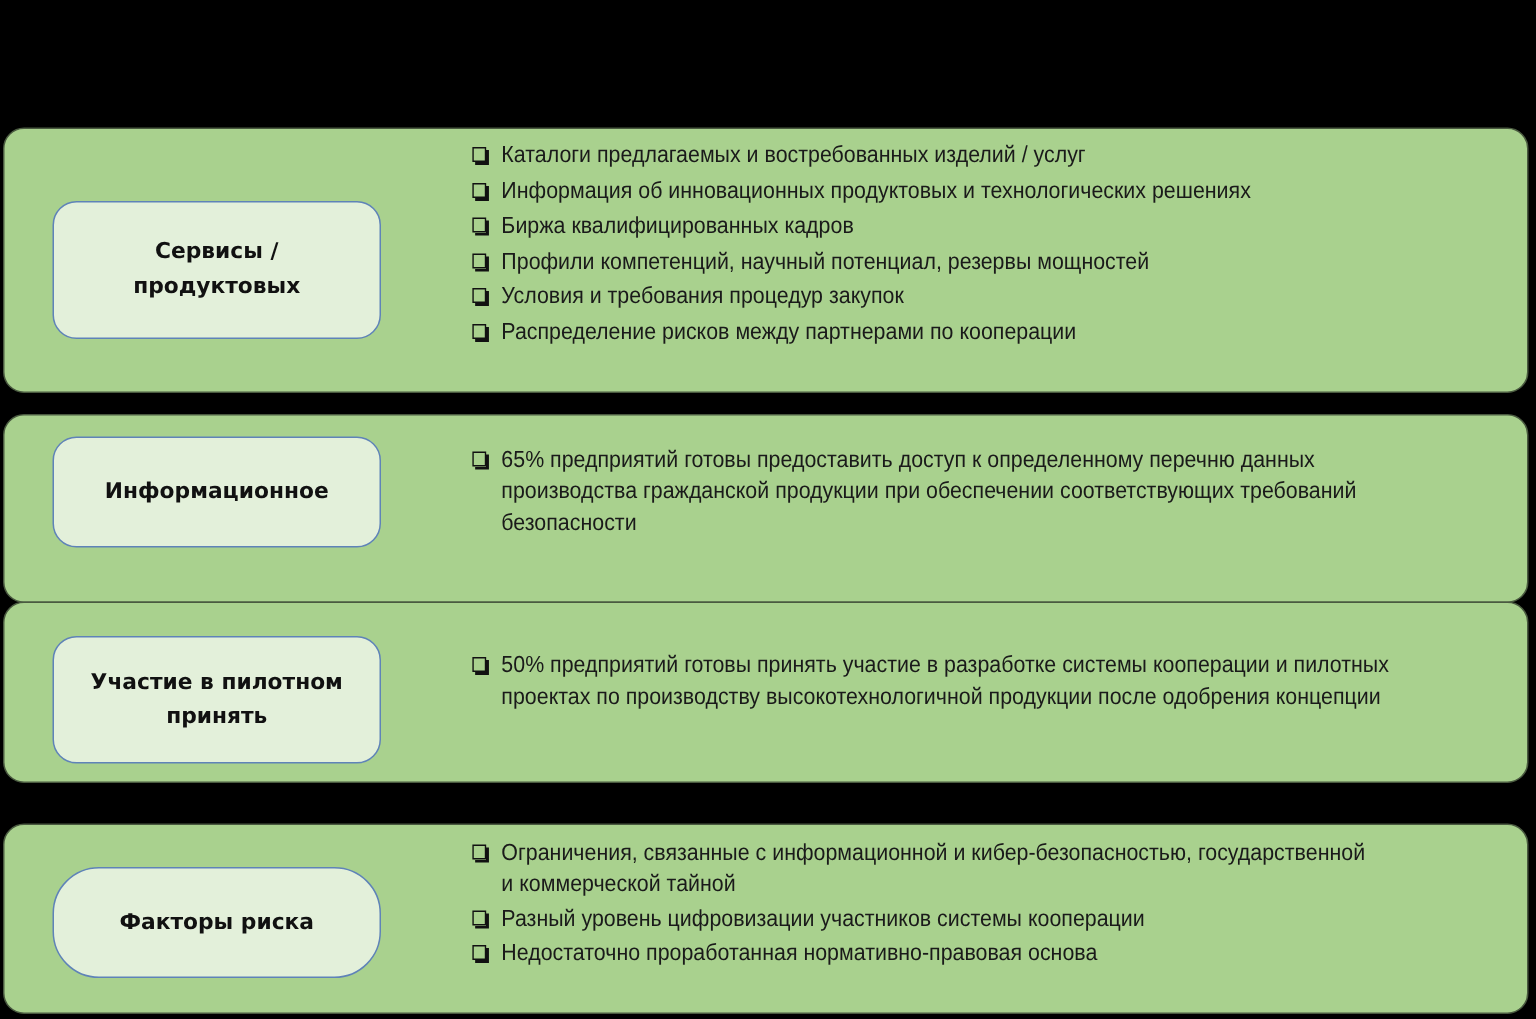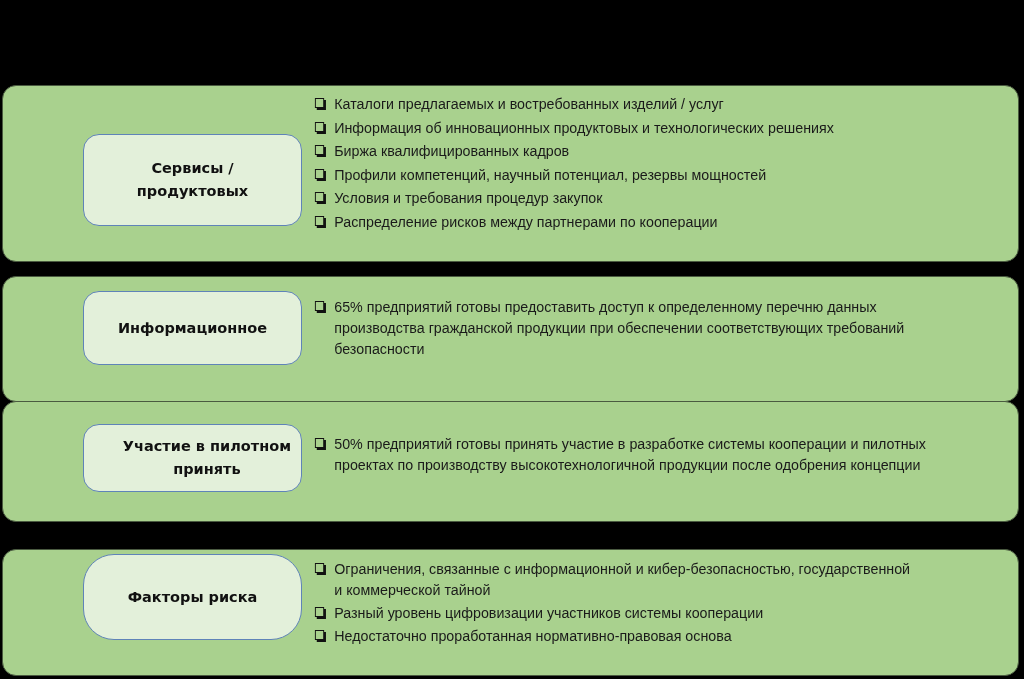--- a/index.html
+++ b/index.html
@@ -25,21 +25,20 @@
     border-radius: 16px;
     box-sizing: border-box;
     display: flex; align-items: center; justify-content: center;
     text-align: center;
     font-family: "DejaVu Sans", sans-serif;
     font-weight: bold;
     font-size: 14.5px;
     line-height: 23px;
     color: #111;
     padding: 0 10px;
-    margin-left: 48px;
   }
   .items {
     position: absolute;
     left: 311px;
     right: 30px;
     margin: 0; padding: 0;
     list-style: none;
     font-family: "Liberation Sans", sans-serif;
     font-size: 15.5px;
     color: #1a1a1a;
@@ -88,33 +87,33 @@
     <div>
       <div>Информационное</div>
     </div>
   </div>
   <ul class="items compact" style="top:19px; right:20px;">
     <li><span class="cb"></span><span>65% предприятий готовы  предоставить доступ к определенному перечню данных производства гражданской продукции при обеспечении соответствующих требований безопасности</span></li>
   </ul>
 </div>
 
 <div class="panel" style="top:401px; height:121px;">
-  <div class="label-box" style="top:22px; height:68px;justify-content:flex-end;">
+  <div class="label-box" style="top:22px; height:85px;">
     <div>
       <div>Участие в пилотном</div>
       <div>принять</div>
     </div>
   </div>
   <ul class="items compact" style="top:31px; right:20px;">
     <li><span class="cb"></span><span>50% предприятий готовы  принять участие в разработке системы кооперации и пилотных проектах по производству высокотехнологичной продукции после одобрения концепции</span></li>
   </ul>
 </div>
 
 <div class="panel" style="top:549px; height:127px;">
-  <div class="label-box" style="top:4px; height:86px;border-radius:31px;">
+  <div class="label-box" style="top:28px; height:74px;border-radius:31px;">
     <div>Факторы риска</div>
   </div>
   <ul class="items compact" style="top:8px; right:20px;">
     <li style="padding-right:30px;"><span class="cb"></span><span>Ограничения, связанные с информационной и кибер-безопасностью,  государственной и коммерческой тайной</span></li>
     <li style="margin-top:2px;"><span class="cb"></span><span>Разный уровень цифровизации участников системы кооперации</span></li>
     <li style="margin-top:2px;"><span class="cb"></span><span>Недостаточно проработанная нормативно-правовая основа</span></li>
   </ul>
 </div>
 
 </body></html>

